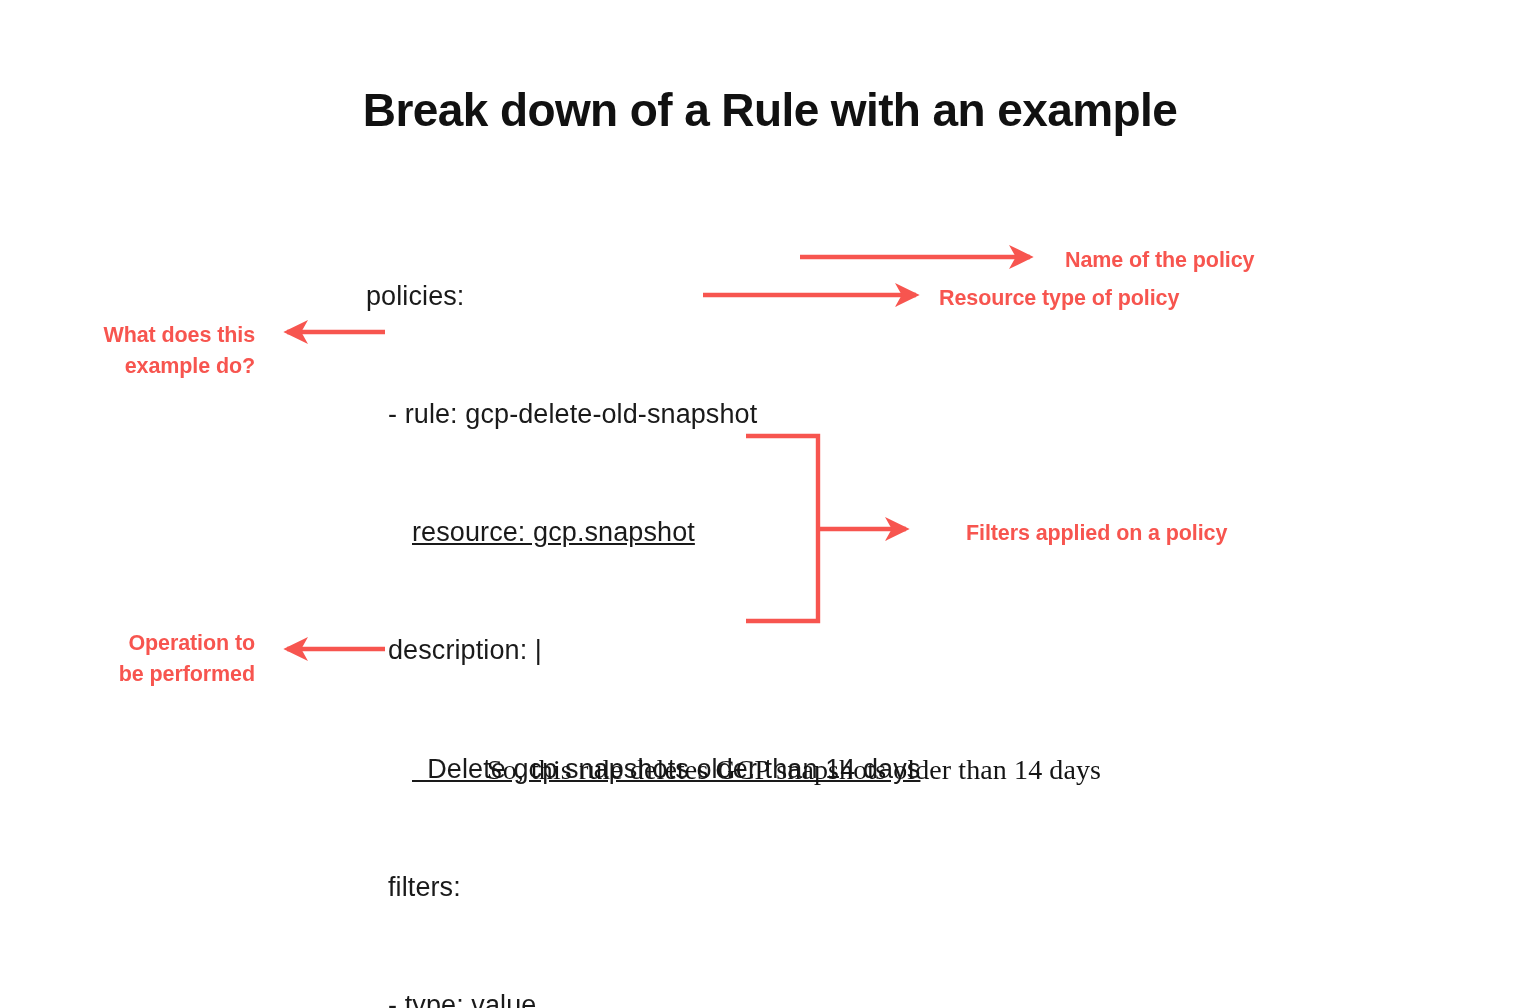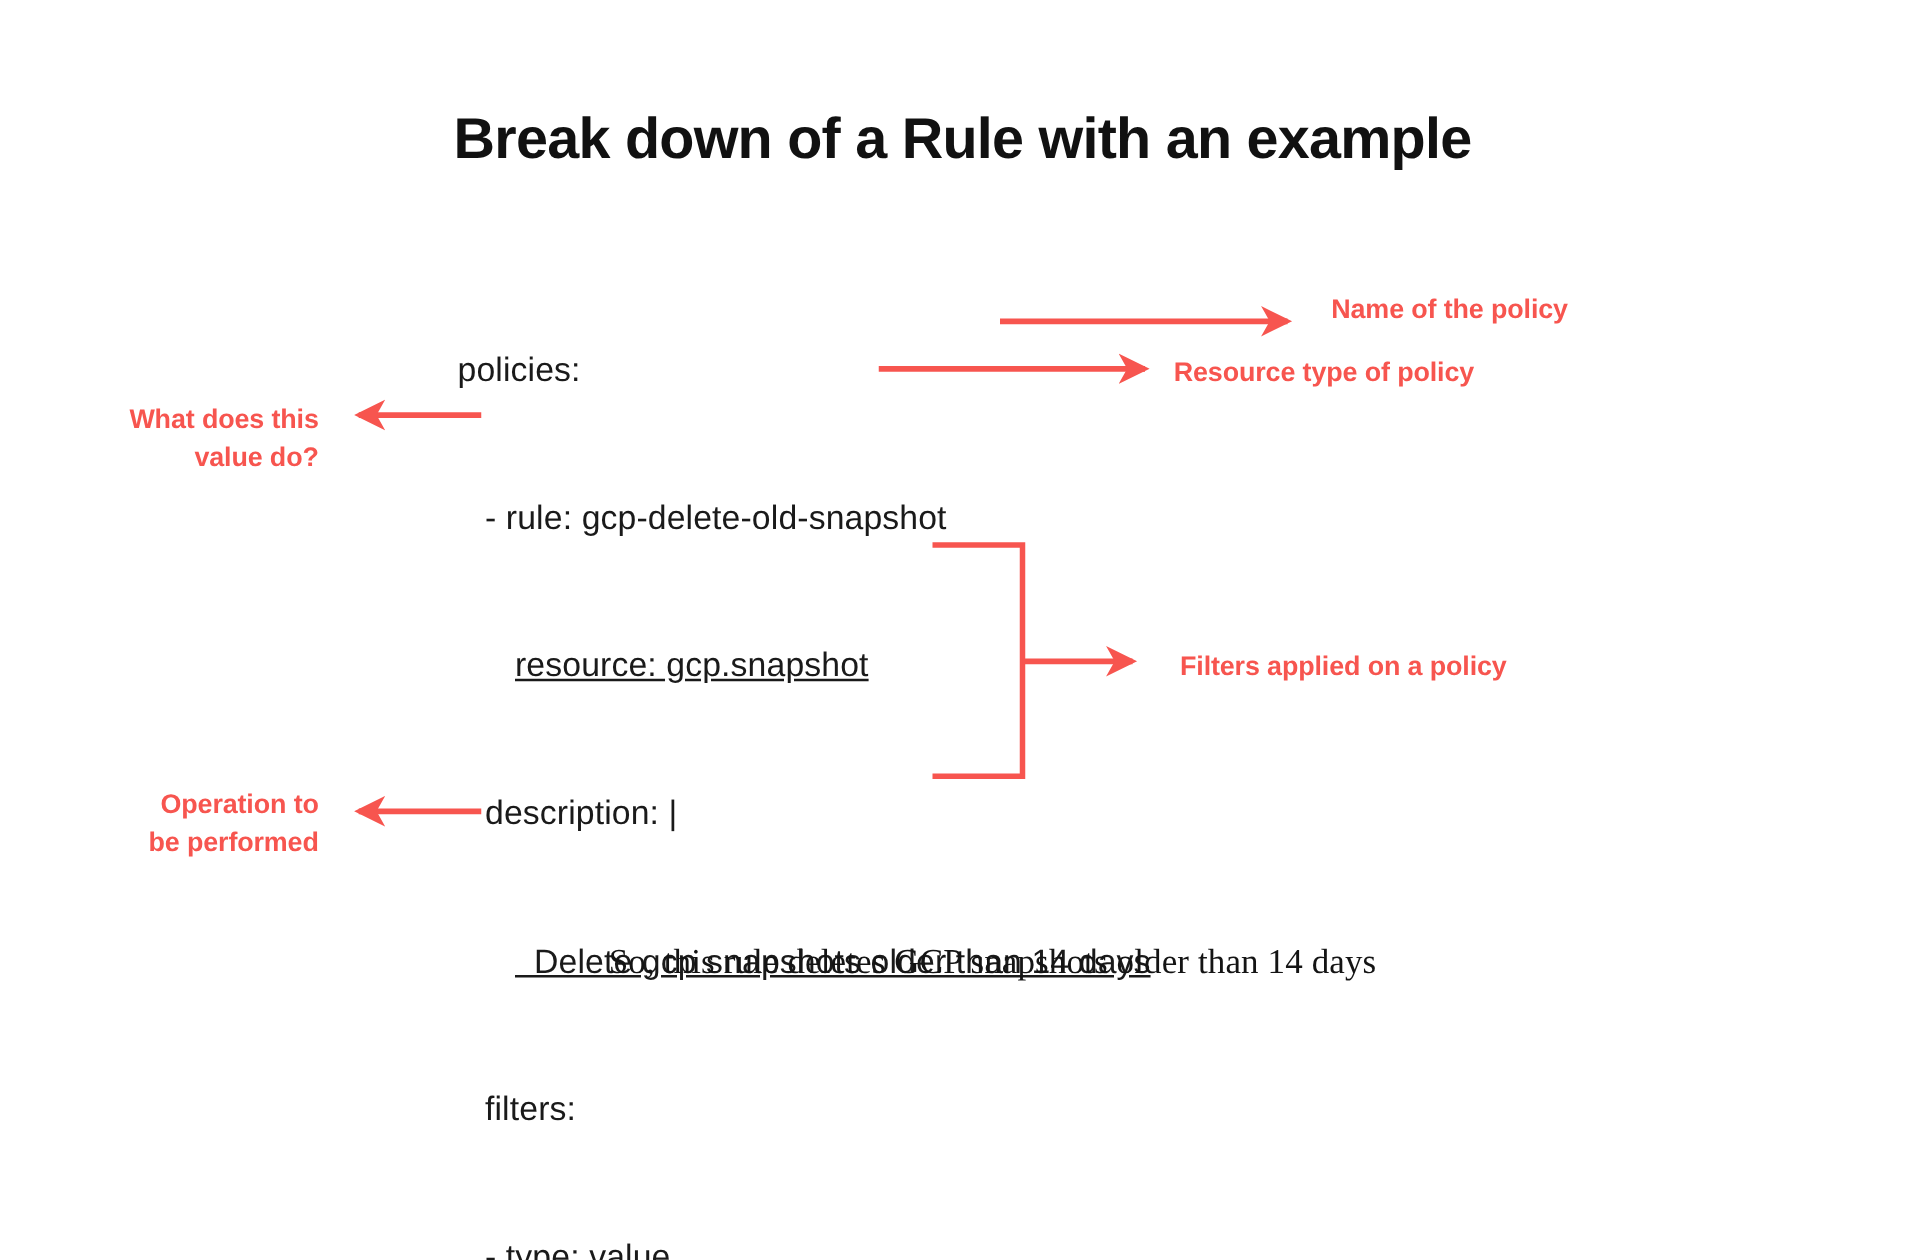--- a/index.html
+++ b/index.html
@@ -61,23 +61,23 @@
   .ann-label {
     position: absolute;
     font-family: "Liberation Sans", sans-serif;
     font-size: 21.5px;
     font-weight: 700;
     color: #F7554F;
     letter-spacing: -0.1px;
     line-height: 31px;
     white-space: pre-line;
   }
-  #label-name-of-policy   { left: 1065px; top: 232px; }
+  #label-name-of-policy   { left: 1065px; top: 245px; }
   #label-resource-type    { left: 939px;  top: 283px; text-align: right; }
-  #label-filters-applied  { left: 944px;  top: 518px; }
+  #label-filters-applied  { left: 966px;  top: 518px; }
   #label-what-does        { left: 60px;   top: 320px; width: 195px; text-align: right; }
   #label-operation        { left: 58px;   top: 628px; width: 197px; text-align: right; }
 
   
   #arrow-layer {
     position: absolute;
     left: 0; top: 0;
     width: 1540px;
     height: 1008px;
     pointer-events: none;
@@ -151,20 +151,20 @@
     </g>
   </svg>
 
   <div class="ann-label" id="label-name-of-policy">Name of the policy</div>
 
   <div class="ann-label" id="label-resource-type">Resource type of policy</div>
 
   <div class="ann-label" id="label-filters-applied">Filters applied on a policy</div>
 
   <div class="ann-label" id="label-what-does">What does this
-value do?</div>
+example do?</div>
 
   <div class="ann-label" id="label-operation">Operation to
 be performed</div>
 
   <div id="caption">So, this rule deletes GCP snapshots older than 14 days</div>
 
 </div>
 
 </body></html>

